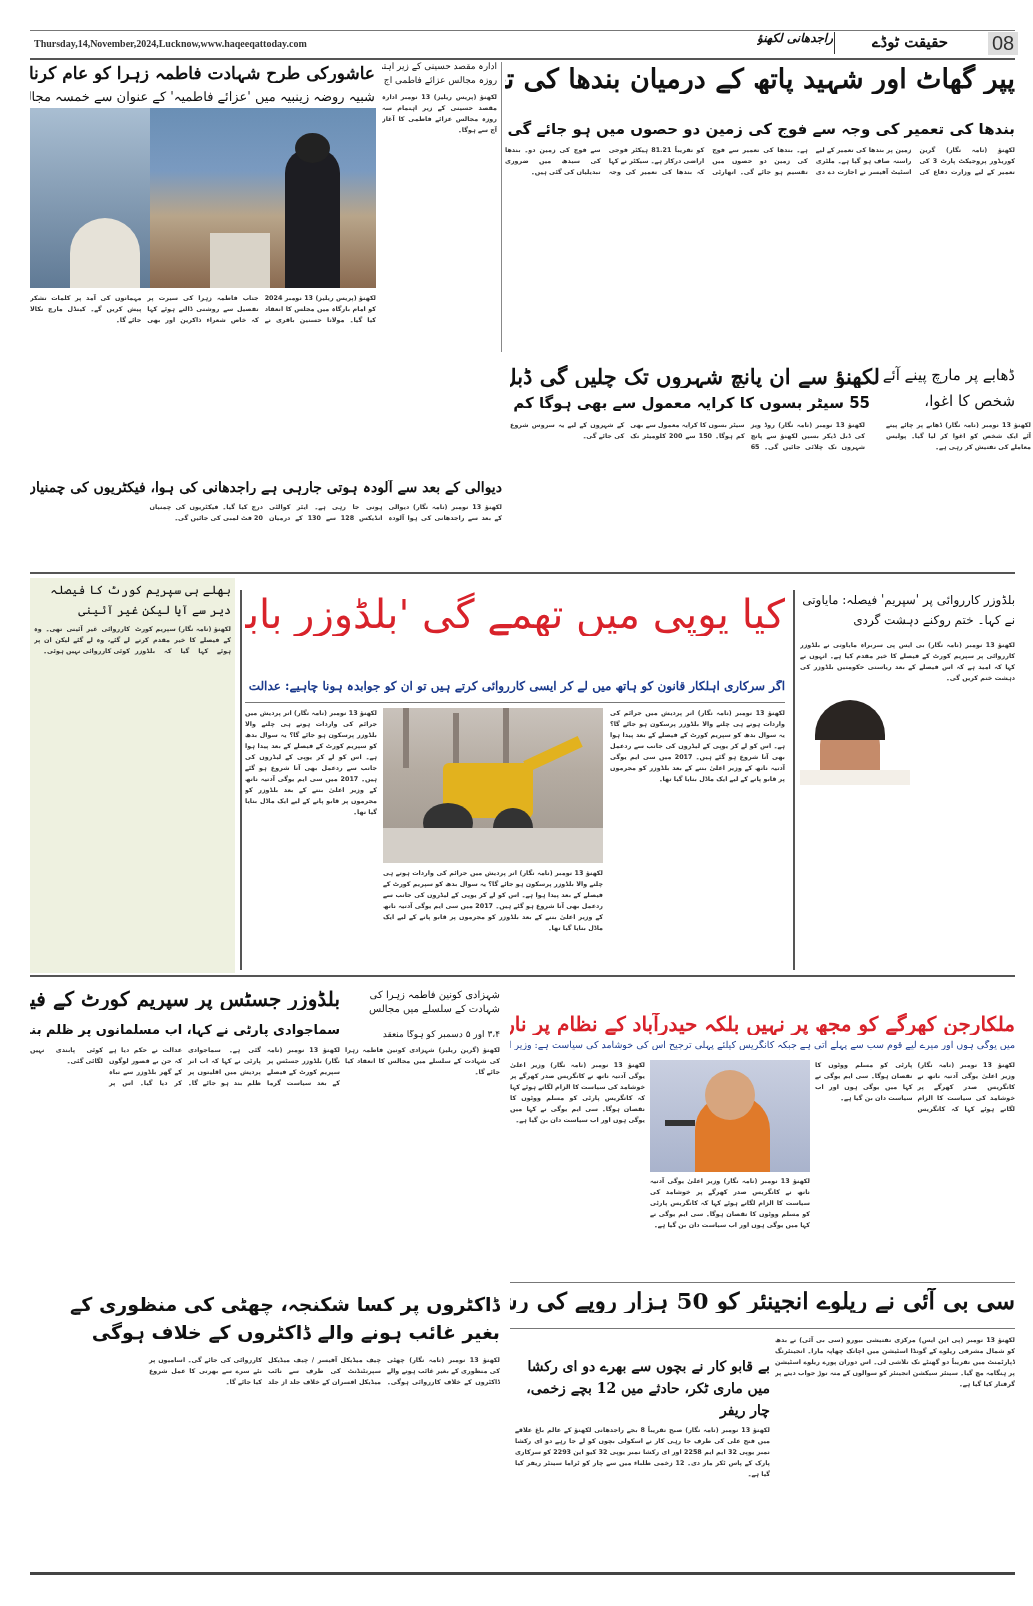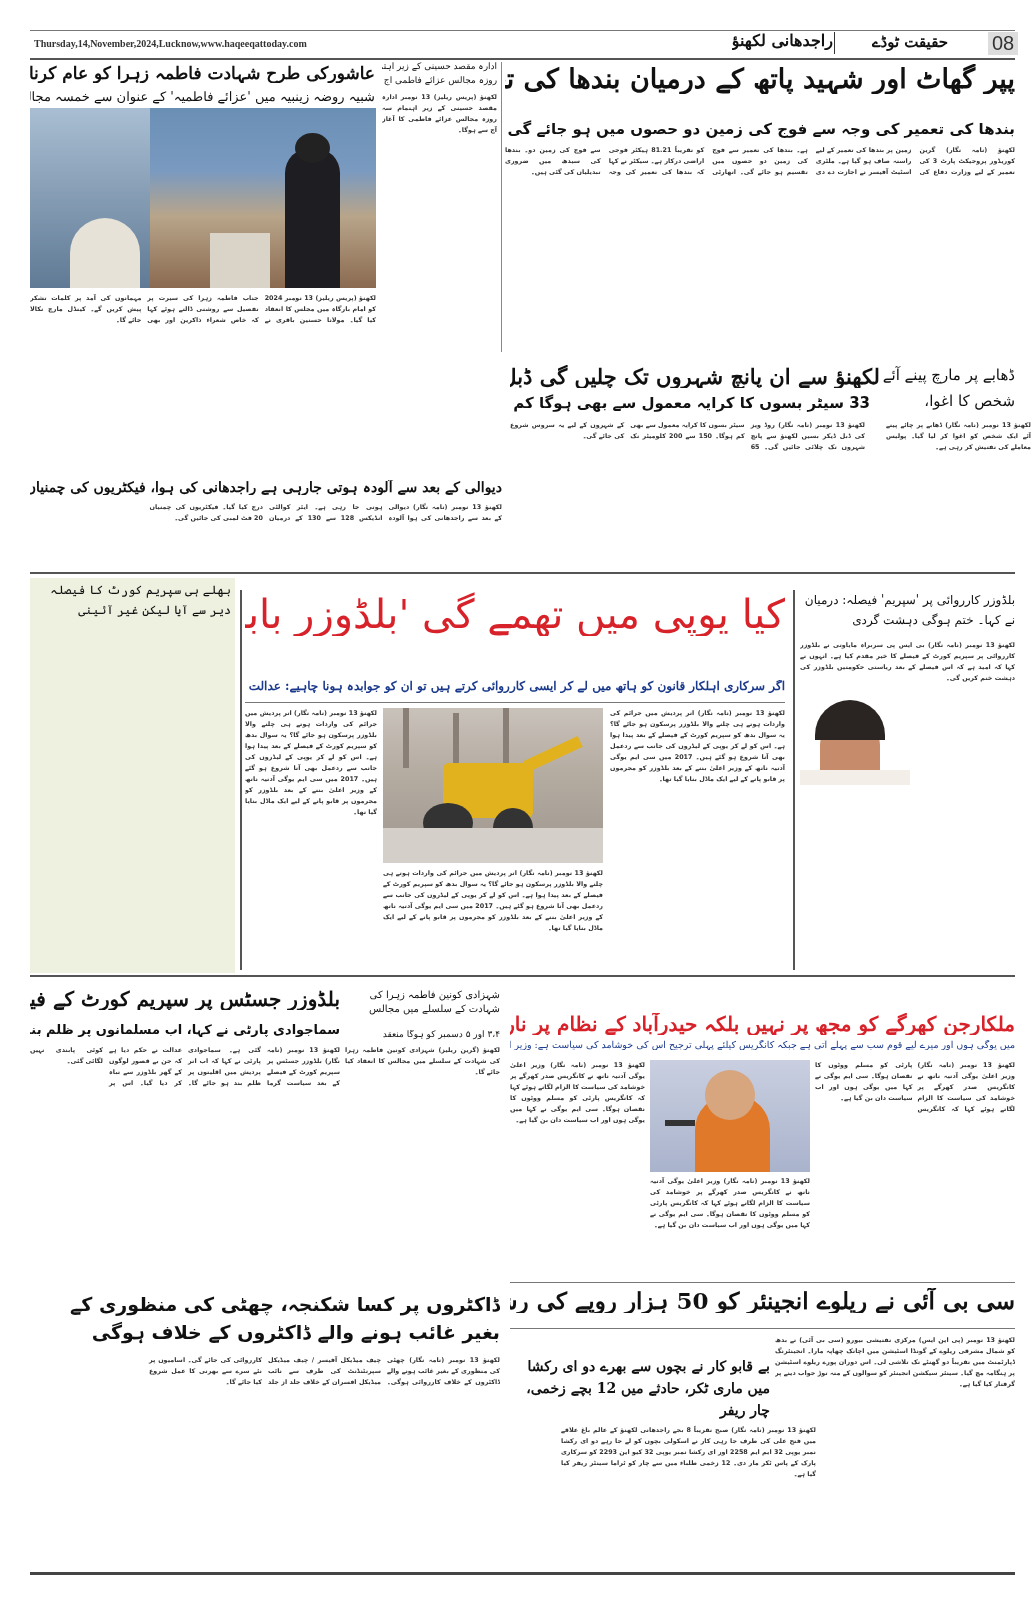--- a/index.html
+++ b/index.html
@@ -15,21 +15,21 @@
   .photo{position:absolute;overflow:hidden;}
   .box-green{background:#eef1e0;}
   .masthead-date{font-family:Liberation Serif, serif;font-size:10px;font-weight:bold;color:#333;}
   .page-num{font-family:Liberation Sans, sans-serif;font-size:20px;color:#333;}
 </style>
 </head>
 <body>
 
 <div class="hrule" style="left:30px;top:30px;width:985px;height:1px;background:#777;"></div>
 <div class="abs masthead-date" style="left:34px;top:38px;">Thursday,14,November,2024,Lucknow,www.haqeeqattoday.com</div>
-<div class="abs hl rtl" style="right:200px;top:32px;font-size:16px;font-weight:bold;">راجدھانی لکھنؤ</div>
+<div class="abs hl rtl" style="right:200px;top:32px;font-size:12px;font-weight:bold;font-style:italic;">راجدھانی لکھنؤ</div>
 <div class="vrule" style="left:834px;top:32px;height:22px;background:#333;"></div>
 <div class="abs hl rtl" style="right:85px;top:34px;font-size:15px;font-weight:bold;">حقیقت ٹوڈے</div>
 <div class="abs page-num" style="left:988px;top:32px;background:#ddd;padding:0 4px;">08</div>
 <div class="hrule" style="left:30px;top:58px;width:985px;"></div>
 
 <div class="abs hl rtl" style="left:505px;top:64px;width:510px;font-size:27px;font-weight:bold;">پپر گھاٹ اور شہید پاتھ کے درمیان بندھا کی تعمیر کیلئے راستہ صاف</div>
 <div class="abs hl-bold rtl" style="left:505px;top:120px;width:510px;font-size:15px;">بندھا کی تعمیر کی وجہ سے فوج کی زمین دو حصوں میں ہو جائے گی تقسیم</div>
 <div class="abs body-text" style="left:505px;top:145px;width:510px;height:210px;column-count:5;column-gap:8px;">لکھنؤ (نامہ نگار) گرین کوریڈور پروجیکٹ پارٹ 3 کی تعمیر کے لیے وزارت دفاع کی زمین پر بندھا کی تعمیر کے لیے راستہ صاف ہو گیا ہے۔ ملٹری اسٹیٹ آفیسر نے اجازت دے دی ہے۔ بندھا کی تعمیر سے فوج کی زمین دو حصوں میں تقسیم ہو جائے گی۔ اتھارٹی کو تقریباً 81.21 ہیکٹر فوجی اراضی درکار ہے۔ سیکٹر نے کہا کہ بندھا کی تعمیر کی وجہ سے فوج کی زمین دو۔ بندھا کی سیدھ میں ضروری تبدیلیاں کی گئی ہیں۔</div>
 
 <div class="vrule" style="left:501px;top:62px;height:290px;"></div>
@@ -45,30 +45,31 @@
   <div class="abs" style="left:255px;top:40px;width:55px;height:140px;background:#1d1d22;border-radius:25px 25px 0 0;"></div>
   <div class="abs" style="left:265px;top:25px;width:35px;height:30px;background:#222;border-radius:50%;"></div>
   <div class="abs" style="left:180px;top:125px;width:60px;height:55px;background:#d9d3c8;"></div>
 </div>
 <div class="abs body-text" style="left:30px;top:293px;width:346px;height:185px;column-count:3;column-gap:6px;">لکھنؤ (پریس ریلیز) 13 نومبر 2024 کو امام بارگاہ میں مجلس کا انعقاد کیا گیا۔ مولانا حسنین باقری نے جناب فاطمہ زہرا کی سیرت پر تفصیل سے روشنی ڈالتے ہوئے کہا کہ خاص شعراء ذاکرین اور بھی مہمانوں کی آمد پر کلمات تشکر پیش کریں گے۔ کینڈل مارچ نکالا جائے گا۔</div>
 
 <div class="abs hl rtl" style="left:30px;top:480px;width:472px;font-size:14px;font-weight:bold;">دیوالی کے بعد سے آلودہ ہوتی جارہی ہے راجدھانی کی ہوا، فیکٹریوں کی چمنیاں 20 فٹ ہوں گی لمبی</div>
 <div class="abs body-text" style="left:30px;top:502px;width:472px;height:65px;column-count:4;column-gap:6px;">لکھنؤ 13 نومبر (نامہ نگار) دیوالی کے بعد سے راجدھانی کی ہوا آلودہ ہوتی جا رہی ہے۔ ایئر کوالٹی انڈیکس 128 سے 130 کے درمیان درج کیا گیا۔ فیکٹریوں کی چمنیاں 20 فٹ لمبی کی جائیں گی۔</div>
 
 <div class="abs hl rtl" style="left:510px;top:365px;width:370px;font-size:21px;font-weight:bold;">لکھنؤ سے ان پانچ شہروں تک چلیں گی ڈبل ڈیکر بسیں</div>
-<div class="abs hl-bold rtl" style="left:510px;top:394px;width:360px;font-size:15px;">33 سیٹر بسوں کا کرایہ معمول سے بھی ہوگا کم</div>
+<div class="abs hl-bold rtl" style="left:510px;top:394px;width:360px;font-size:15px;">55 سیٹر بسوں کا کرایہ معمول سے بھی ہوگا کم</div>
 <div class="abs body-text" style="left:510px;top:420px;width:355px;height:145px;column-count:3;column-gap:6px;">لکھنؤ 13 نومبر (نامہ نگار) روڈ ویز کی ڈبل ڈیکر بسیں لکھنؤ سے پانچ شہروں تک چلائی جائیں گی۔ 65 سیٹر بسوں کا کرایہ معمول سے بھی کم ہوگا۔ 150 سے 200 کلومیٹر تک کے شہروں کے لیے یہ سروس شروع کی جائے گی۔</div>
 
 <div class="abs hl rtl" style="left:870px;top:362px;width:145px;font-size:15px;white-space:normal;line-height:26px;">ڈھابے پر مارچ پینے آئے شخص کا اغوا،</div>
 <div class="abs body-text" style="left:870px;top:420px;width:145px;height:145px;margin-left:16px;">لکھنؤ 13 نومبر (نامہ نگار) ڈھابے پر چائے پینے آئے ایک شخص کو اغوا کر لیا گیا۔ پولیس معاملے کی تفتیش کر رہی ہے۔</div>
 
 <div class="hrule" style="left:30px;top:572px;width:985px;"></div>
 
 <div class="abs box-green" style="left:30px;top:578px;width:205px;height:395px;">
   <div class="abs hl rtl" style="left:4px;top:2px;width:197px;font-size:12px;white-space:normal;line-height:20px;height:40px;">بھلے ہی سپریم کورٹ کا فیصلہ دیر سے آیا لیکن غیر آئینی سرگرمیوں کو روکنے میں ایک اہم قدم ثابت ہوگا</div>
+  <div class="abs body-text" style="left:4px;top:46px;width:197px;height:345px;column-count:2;column-gap:5px;">لکھنؤ (نامہ نگار) سپریم کورٹ کے فیصلے کا خیر مقدم کرتے ہوئے کہا گیا کہ بلڈوزر کارروائی غیر آئینی تھی۔ وہ لے گئے، وہ لے گئے لیکن ان پر کوئی کارروائی نہیں ہوئی۔</div>
 </div>
 <div class="vrule" style="left:240px;top:590px;height:380px;background:#555;width:2px;"></div>
 
 <div class="abs hl rtl red" style="left:245px;top:592px;width:540px;font-size:40px;">کیا یوپی میں تھمے گی 'بلڈوزر بابا' کی رفتار</div>
 <div class="abs hl rtl" style="left:245px;top:680px;width:540px;font-size:12px;color:#1b3a8c;font-weight:bold;">اگر سرکاری اہلکار قانون کو ہاتھ میں لے کر ایسی کارروائی کرتے ہیں تو ان کو جوابدہ ہونا چاہیے: عدالت عظمیٰ</div>
 <div class="hrule" style="left:245px;top:702px;width:540px;height:1px;background:#777;"></div>
 <div class="photo" style="left:383px;top:708px;width:220px;height:155px;background:linear-gradient(180deg,#c9c2bb 0%,#b5aca2 40%,#9e968d 100%);">
   <div class="abs" style="left:20px;top:0;width:6px;height:60px;background:#8a7f77;"></div>
   <div class="abs" style="left:70px;top:5px;width:6px;height:55px;background:#8a7f77;"></div>
   <div class="abs" style="left:120px;top:0;width:6px;height:60px;background:#8a7f77;"></div>
@@ -76,21 +77,21 @@
   <div class="abs" style="left:140px;top:40px;width:60px;height:12px;background:#e2b21e;transform:rotate(-25deg);"></div>
   <div class="abs" style="left:40px;top:95px;width:50px;height:40px;background:#333;border-radius:50%;"></div>
   <div class="abs" style="left:110px;top:100px;width:40px;height:40px;background:#333;border-radius:50%;"></div>
   <div class="abs" style="left:0;top:120px;width:220px;height:35px;background:#d4cfc8;"></div>
 </div>
 <div class="abs body-text" style="left:245px;top:708px;width:132px;height:265px;">لکھنؤ 13 نومبر (نامہ نگار) اتر پردیش میں جرائم کی واردات ہوتے ہی چلنے والا بلڈوزر پرسکون ہو جائے گا؟ یہ سوال بدھ کو سپریم کورٹ کے فیصلے کے بعد پیدا ہوا ہے۔ اس کو لے کر یوپی کے لیڈروں کی جانب سے ردعمل بھی آنا شروع ہو گئے ہیں۔ 2017 میں سی ایم یوگی آدتیہ ناتھ کے وزیر اعلیٰ بننے کے بعد بلڈوزر کو مجرموں پر قابو پانے کے لیے ایک ماڈل بنایا گیا تھا۔</div>
 <div class="abs body-text" style="left:610px;top:708px;width:175px;height:265px;">لکھنؤ 13 نومبر (نامہ نگار) اتر پردیش میں جرائم کی واردات ہوتے ہی چلنے والا بلڈوزر پرسکون ہو جائے گا؟ یہ سوال بدھ کو سپریم کورٹ کے فیصلے کے بعد پیدا ہوا ہے۔ اس کو لے کر یوپی کے لیڈروں کی جانب سے ردعمل بھی آنا شروع ہو گئے ہیں۔ 2017 میں سی ایم یوگی آدتیہ ناتھ کے وزیر اعلیٰ بننے کے بعد بلڈوزر کو مجرموں پر قابو پانے کے لیے ایک ماڈل بنایا گیا تھا۔</div>
 <div class="abs body-text" style="left:383px;top:868px;width:220px;height:105px;">لکھنؤ 13 نومبر (نامہ نگار) اتر پردیش میں جرائم کی واردات ہوتے ہی چلنے والا بلڈوزر پرسکون ہو جائے گا؟ یہ سوال بدھ کو سپریم کورٹ کے فیصلے کے بعد پیدا ہوا ہے۔ اس کو لے کر یوپی کے لیڈروں کی جانب سے ردعمل بھی آنا شروع ہو گئے ہیں۔ 2017 میں سی ایم یوگی آدتیہ ناتھ کے وزیر اعلیٰ بننے کے بعد بلڈوزر کو مجرموں پر قابو پانے کے لیے ایک ماڈل بنایا گیا تھا۔</div>
 
 <div class="vrule" style="left:793px;top:590px;height:380px;background:#555;width:2px;"></div>
-<div class="abs hl rtl" style="left:800px;top:590px;width:215px;font-size:12px;white-space:normal;line-height:20px;height:42px;">بلڈوزر کارروائی پر 'سپریم' فیصلہ: درمیان نے کہا۔ ختم ہوگی دہشت گردی</div>
+<div class="abs hl rtl" style="left:800px;top:590px;width:215px;font-size:12px;white-space:normal;line-height:20px;height:42px;">بلڈوزر کارروائی پر 'سپریم' فیصلہ: مایاوتی نے کہا۔ ختم روکنے دہشت گردی</div>
 <div class="photo" style="left:800px;top:690px;width:110px;height:95px;background:#fff;">
   <div class="abs" style="left:20px;top:25px;width:60px;height:70px;background:#c58b6a;border-radius:30px 30px 10px 10px;"></div>
   <div class="abs" style="left:15px;top:10px;width:70px;height:40px;background:#2a2522;border-radius:35px 35px 0 0;"></div>
   <div class="abs" style="left:0;top:80px;width:110px;height:15px;background:#f3efe8;"></div>
 </div>
 <div class="abs body-text" style="left:800px;top:640px;width:215px;height:333px;">لکھنؤ 13 نومبر (نامہ نگار) بی ایس پی سربراہ مایاوتی نے بلڈوزر کارروائی پر سپریم کورٹ کے فیصلے کا خیر مقدم کیا ہے۔ انہوں نے کہا کہ امید ہے کہ اس فیصلے کے بعد ریاستی حکومتیں بلڈوزر کی دہشت ختم کریں گی۔</div>
 
 <div class="hrule" style="left:30px;top:975px;width:985px;"></div>
 
 <div class="abs hl rtl" style="left:30px;top:988px;width:310px;font-size:20px;font-weight:bold;">بلڈوزر جسٹس پر سپریم کورٹ کے فیصلے سے گرمائی سیاست</div>
@@ -114,15 +115,15 @@
 
 <div class="abs hl-bold rtl" style="left:30px;top:1290px;width:470px;font-size:19px;white-space:normal;line-height:28px;height:58px;">ڈاکٹروں پر کسا شکنجہ، چھٹی کی منظوری کے بغیر غائب ہونے والے ڈاکٹروں کے خلاف ہوگی کارروائی، ہدایات جاری</div>
 <div class="abs body-text" style="left:30px;top:1355px;width:470px;height:180px;column-count:4;column-gap:6px;">لکھنؤ 13 نومبر (نامہ نگار) چھٹی کی منظوری کے بغیر غائب ہونے والے ڈاکٹروں کے خلاف کارروائی ہوگی۔ چیف میڈیکل آفیسر / چیف میڈیکل سپرنٹنڈنٹ کی طرف سے نائب میڈیکل افسران کے خلاف جلد از جلد کارروائی کی جائے گی۔ اسامیوں پر نئے سرے سے بھرتی کا عمل شروع کیا جائے گا۔</div>
 
 <div class="hrule" style="left:510px;top:1282px;width:505px;height:1px;background:#777;"></div>
 <div class="abs hl rtl" style="left:510px;top:1288px;width:505px;font-size:23px;font-weight:bold;">سی بی آئی نے ریلوے انجینئر کو 50 ہزار روپے کی رشوت لیتے رنگے ہاتھوں پکڑا</div>
 <div class="hrule" style="left:510px;top:1328px;width:505px;height:1px;background:#777;"></div>
 <div class="abs body-text" style="left:775px;top:1335px;width:240px;height:200px;">لکھنؤ 13 نومبر (پی این ایس) مرکزی تفتیشی بیورو (سی بی آئی) نے بدھ کو شمال مشرقی ریلوے کے گونڈا اسٹیشن میں اچانک چھاپہ مارا۔ انجینئرنگ ڈپارٹمنٹ میں تقریباً دو گھنٹے تک تلاشی لی۔ اس دوران پورے ریلوے اسٹیشن پر ہنگامہ مچ گیا۔ سینئر سیکشن انجینئر کو سوالوں کے منہ توڑ جواب دینے پر گرفتار کیا گیا ہے۔</div>
 
 <div class="abs hl rtl" style="left:515px;top:1355px;width:255px;font-size:14px;font-weight:bold;white-space:normal;line-height:22px;height:68px;">بے قابو کار نے بچوں سے بھرے دو ای رکشا میں ماری ٹکر، حادثے میں 12 بچے زخمی، چار ریفر</div>
-<div class="abs body-text" style="left:515px;top:1425px;width:255px;height:110px;margin-left:46px;">لکھنؤ 13 نومبر (نامہ نگار) صبح تقریباً 8 بجے راجدھانی لکھنؤ کے عالم باغ علاقے میں فتح علی کی طرف جا رہی کار نے اسکولی بچوں کو لے جا رہے دو ای رکشا نمبر یوپی 32 ایم ایم 2258 اور ای رکشا نمبر یوپی 32 کیو این 2293 کو سرکاری پارک کے پاس ٹکر مار دی۔ 12 زخمی طلباء میں سے چار کو ٹراما سینٹر ریفر کیا گیا ہے۔</div>
+<div class="abs body-text" style="left:515px;top:1425px;width:255px;height:110px;">لکھنؤ 13 نومبر (نامہ نگار) صبح تقریباً 8 بجے راجدھانی لکھنؤ کے عالم باغ علاقے میں فتح علی کی طرف جا رہی کار نے اسکولی بچوں کو لے جا رہے دو ای رکشا نمبر یوپی 32 ایم ایم 2258 اور ای رکشا نمبر یوپی 32 کیو این 2293 کو سرکاری پارک کے پاس ٹکر مار دی۔ 12 زخمی طلباء میں سے چار کو ٹراما سینٹر ریفر کیا گیا ہے۔</div>
 
 <div class="hrule" style="left:30px;top:1572px;width:985px;height:3px;background:#444;"></div>
 
 </body></html>

